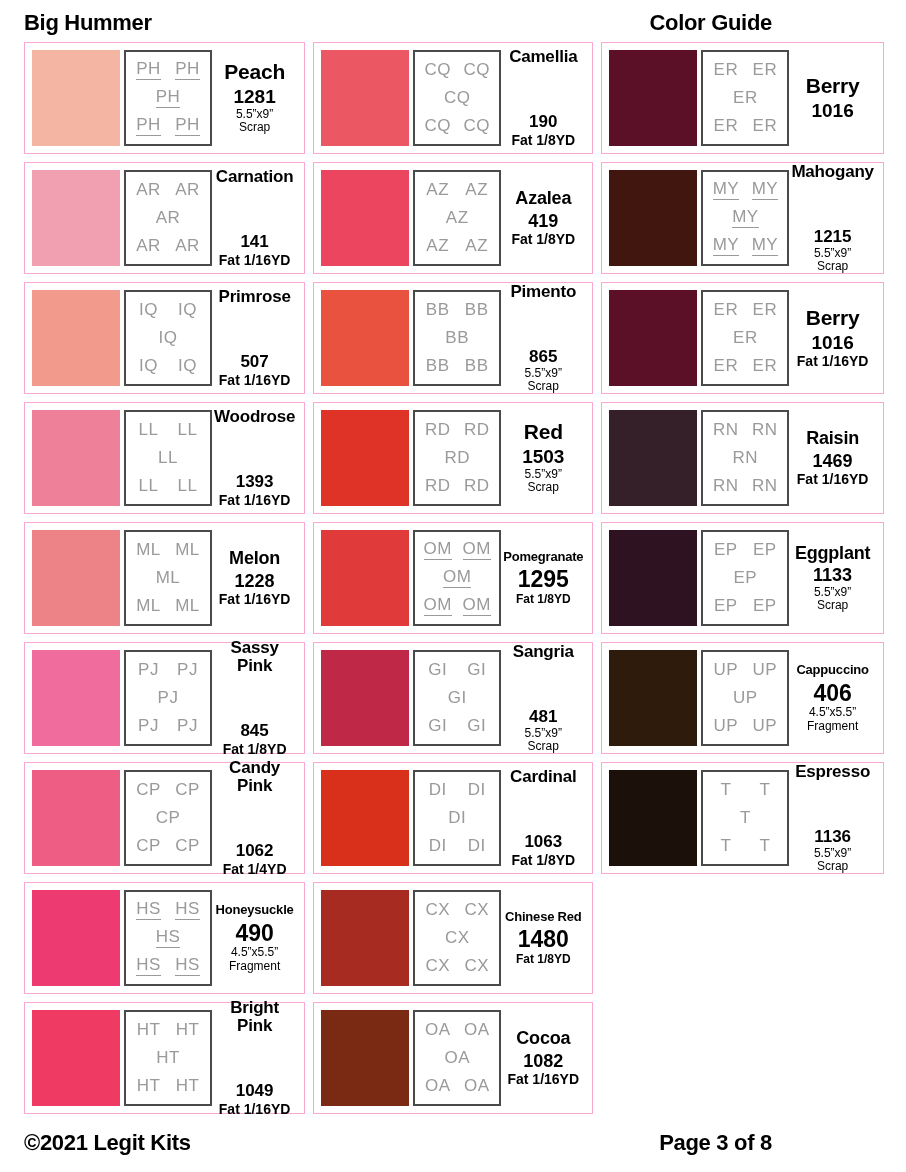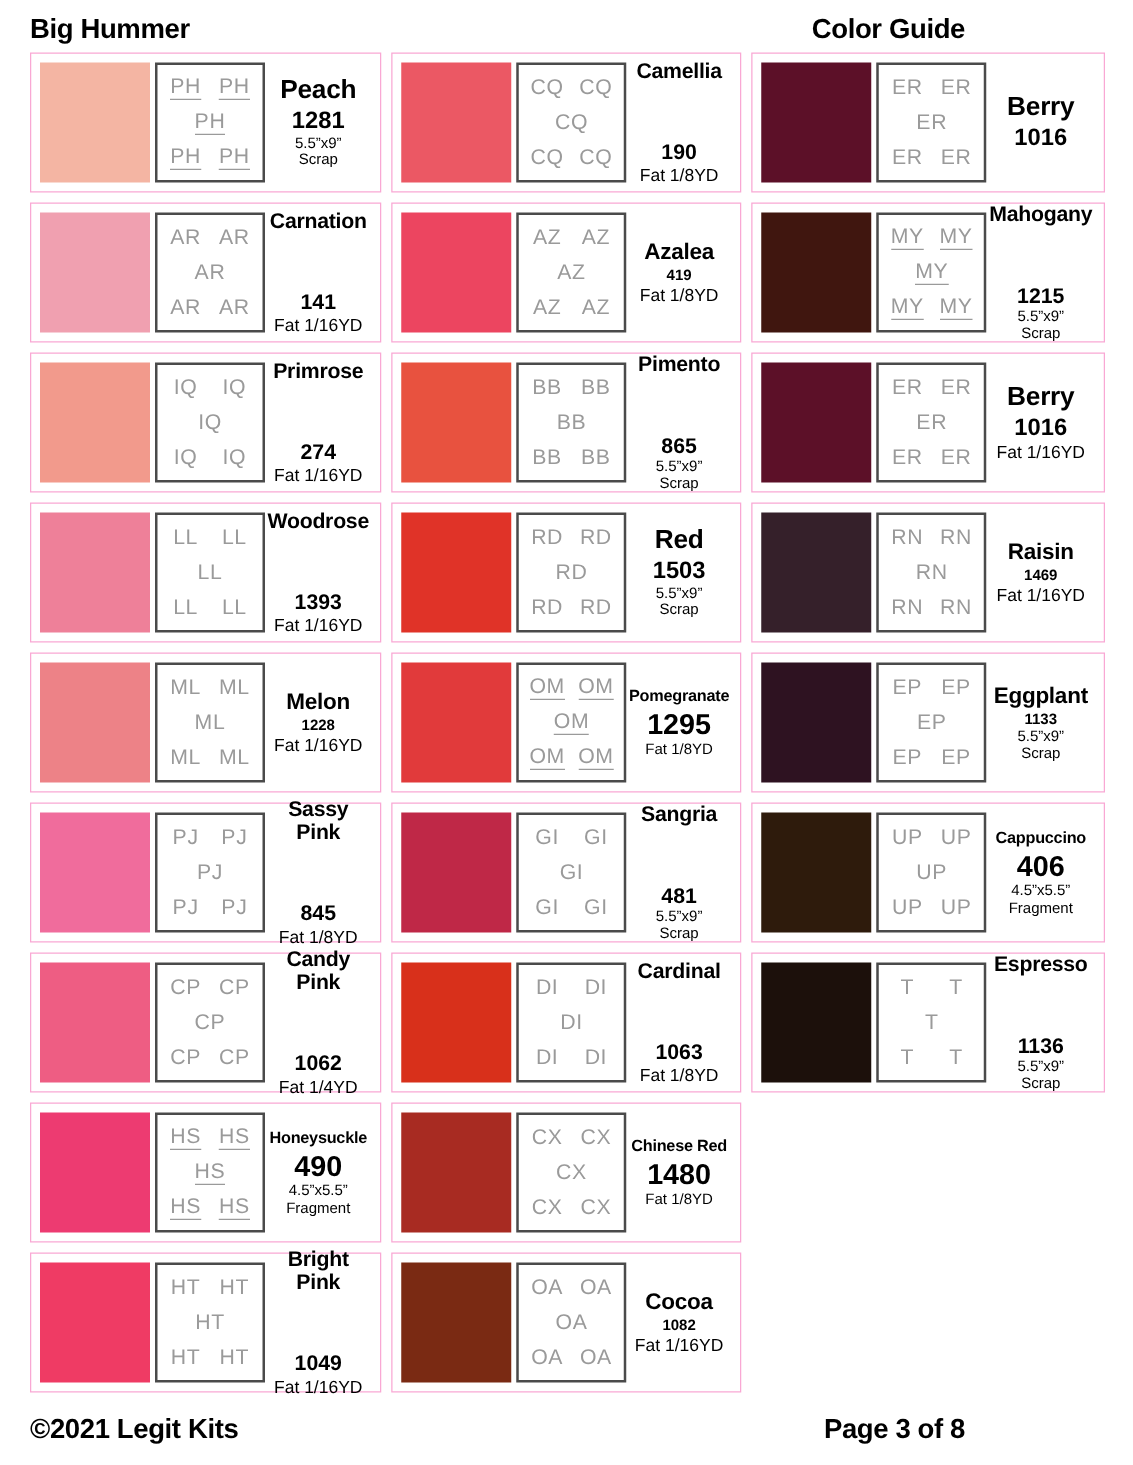--- a/index.html
+++ b/index.html
@@ -98,29 +98,29 @@
     text-align: center;
     padding: 0 2px;
   }
   .m-name {
     font-weight: bold;
     line-height: 1.05;
     letter-spacing: -0.2px;
   }
   .m-num  { font-weight: bold; line-height: 1.15; }
   .m-size { font-weight: normal; font-size: 12px; line-height: 1.1; }
-  .m-cut  { font-weight: normal; line-height: 1.15; }
+  .m-cut  { font-weight: bold; line-height: 1.15; }
 
   
   .sz-xl .m-name { font-size: 21px; }
   .sz-xl .m-num  { font-size: 19px; }
   .sz-xl .m-cut  { font-size: 14px; }
 
   .sz-lg .m-name { font-size: 18px; }
-  .sz-lg .m-num  { font-size: 12px; }
+  .sz-lg .m-num  { font-size: 18px; }
   .sz-lg .m-cut  { font-size: 14px; }
 
   .sz-md .m-name { font-size: 17px; }
   .sz-md .m-num  { font-size: 17px; margin-top: 46px; }
   .sz-md .m-cut  { font-size: 14px; }
 
   .sz-sm .m-name { font-size: 13px; }
   .sz-sm .m-num  { font-size: 23px; }
   .sz-sm .m-cut  { font-size: 12px; }
 
@@ -194,21 +194,21 @@
               <span class="code">IQ</span>
             </div>
             <div class="coderow">
               <span class="code">IQ</span>
               <span class="code">IQ</span>
             </div>
           </div>
           <div class="meta">
             <div class="m-name">Primrose</div>
             <div class="gap-s"></div>
-            <div class="m-num">274</div>
+            <div class="m-num">507</div>
             <div class="m-cut">Fat 1/16YD</div>
           </div>
         </div>
         <div class="card sz-md">
           <div class="swatch" style="background: rgb(238, 128, 153);"></div>
           <div class="codebox">
             <div class="coderow">
               <span class="code">LL</span>
               <span class="code">LL</span>
             </div>

